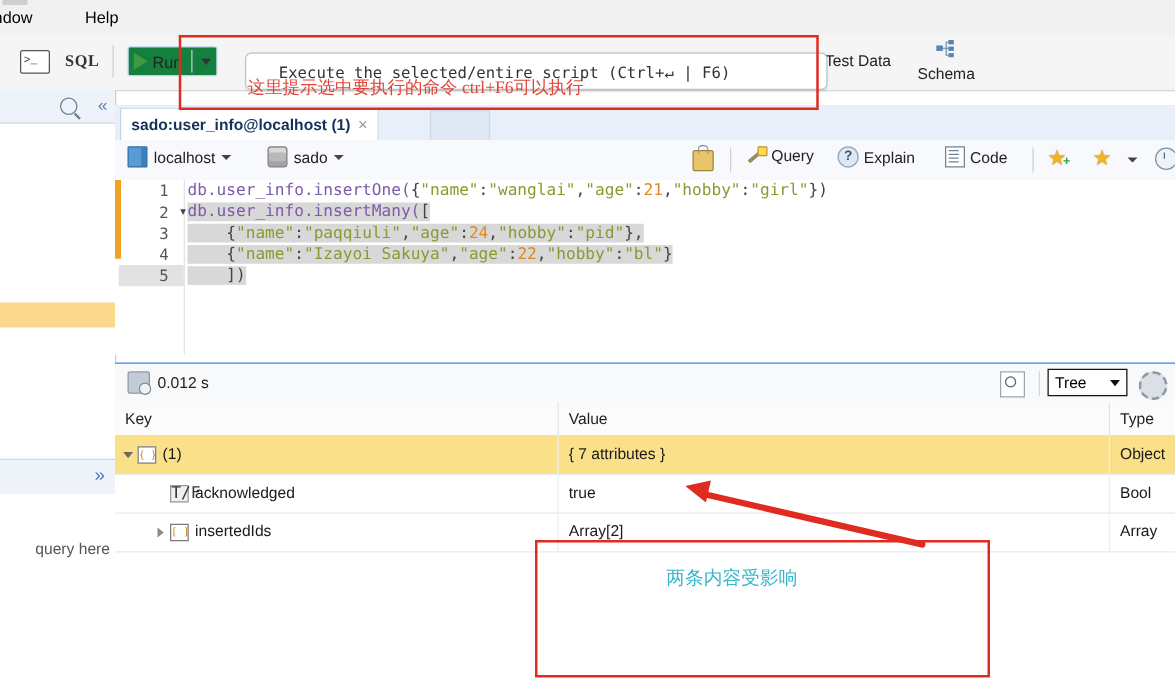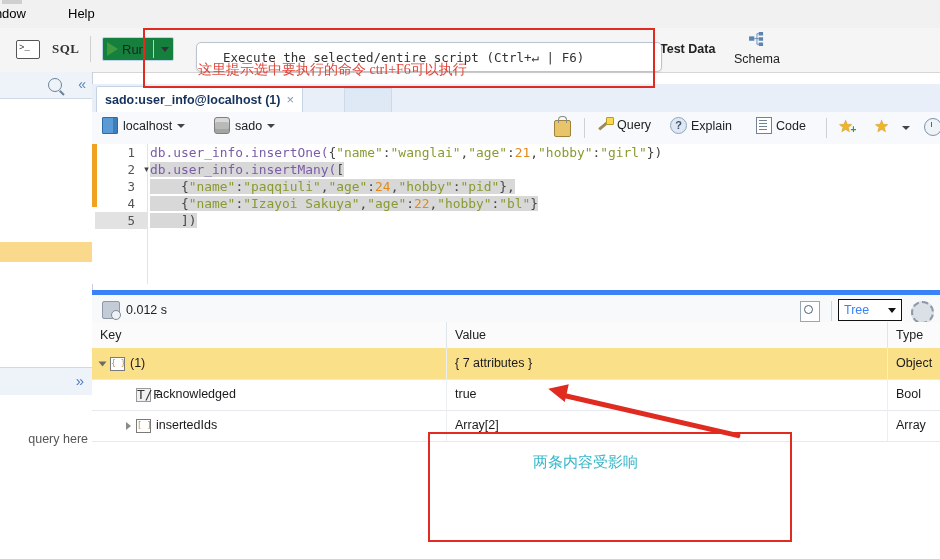--- a/index.html
+++ b/index.html
@@ -215,21 +215,21 @@
   .cl{height:17px;display:block;white-space:pre;}
   .sel{background:#d8d8d8;}
   .tk-obj{color:#7b5ca8;}
   .tk-str{color:#8a9a2f;}
   .tk-num{color:#e08a1e;}
   .tk-pun{color:#444;}
 
   
   .res-tb{
     position:absolute;left:92px;top:290px;width:848px;height:32px;
-    background:#f8f9fb;border-top:5px solid #3b82f6;border-bottom:1px solid #d4dce6;
+    background:#f8f9fb;border-top:1px solid #3b82f6;border-bottom:1px solid #d4dce6;
   }
   .rt-time{
     position:absolute;left:10px;top:6px;display:flex;align-items:center;gap:6px;
     font-size:12.5px;color:#222;
   }
   .rt-dbclock{
     width:16px;height:16px;border-radius:2px;
     background:#c3ccd6;border:1px solid #8d99a6;position:relative;
   }
   .rt-dbclock:after{
@@ -242,21 +242,21 @@
   }
   .rt-search:after{
     content:"";position:absolute;left:3px;top:3px;width:7px;height:7px;
     border:1.4px solid #4b6076;border-radius:50%;
   }
   .rt-sep{position:absolute;right:108px;top:6px;width:1px;height:20px;background:#d0d6dd;}
   .rt-select{
     position:absolute;right:38px;top:4px;width:64px;height:22px;
     background:#fff;border:1.6px solid #111;
     display:flex;align-items:center;justify-content:space-between;
-    padding:0 5px;box-sizing:border-box;font-size:12.5px;color:#3b82f6;
+    padding:0 5px;box-sizing:border-box;font-size:12.5px;color:#000000;
   }
   .rt-select .caret{border-top-color:#111;}
   .rt-gear{
     position:absolute;right:6px;top:6px;width:19px;height:19px;
     border-radius:50%;background:#dbe0e6;border:2px dashed #8d99a6;
   }
 
   
   .grid{
     position:absolute;left:92px;top:322px;width:848px;height:237px;
@@ -389,21 +389,21 @@
 
     <div class="tb-group" style="left:102px;">
       <div class="run-btn">
         <span class="play-tri"></span>
         <span class="run-text">Run</span>
         <span class="vsep"></span>
         <span class="caret"></span>
       </div>
     </div>
 
-    <div class="tb-group" style="left:660px;gap:6px;font-weight:bold;">
+    <div class="tb-group" style="left:660px;gap:6px;">
       <span class="tb-text" style="font-size:12.5px;color:#222;">Test Data</span>
     </div>
     <div class="tb-group" style="left:734px;gap:6px;flex-direction:column;">
       <svg width="17" height="16" viewBox="0 0 17 16">
         <rect x="0" y="5" width="6" height="5" fill="#5b84b1"></rect>
         <rect x="11" y="0" width="5" height="4" fill="#5b84b1"></rect>
         <rect x="11" y="6" width="5" height="4" fill="#5b84b1"></rect>
         <rect x="11" y="12" width="5" height="4" fill="#5b84b1"></rect>
         <path d="M6 7.5 H9 V2 H11 M9 7.5 H11 M9 7.5 V14 H11" stroke="#5b84b1" fill="none" stroke-width="1"></path>
       </svg>

